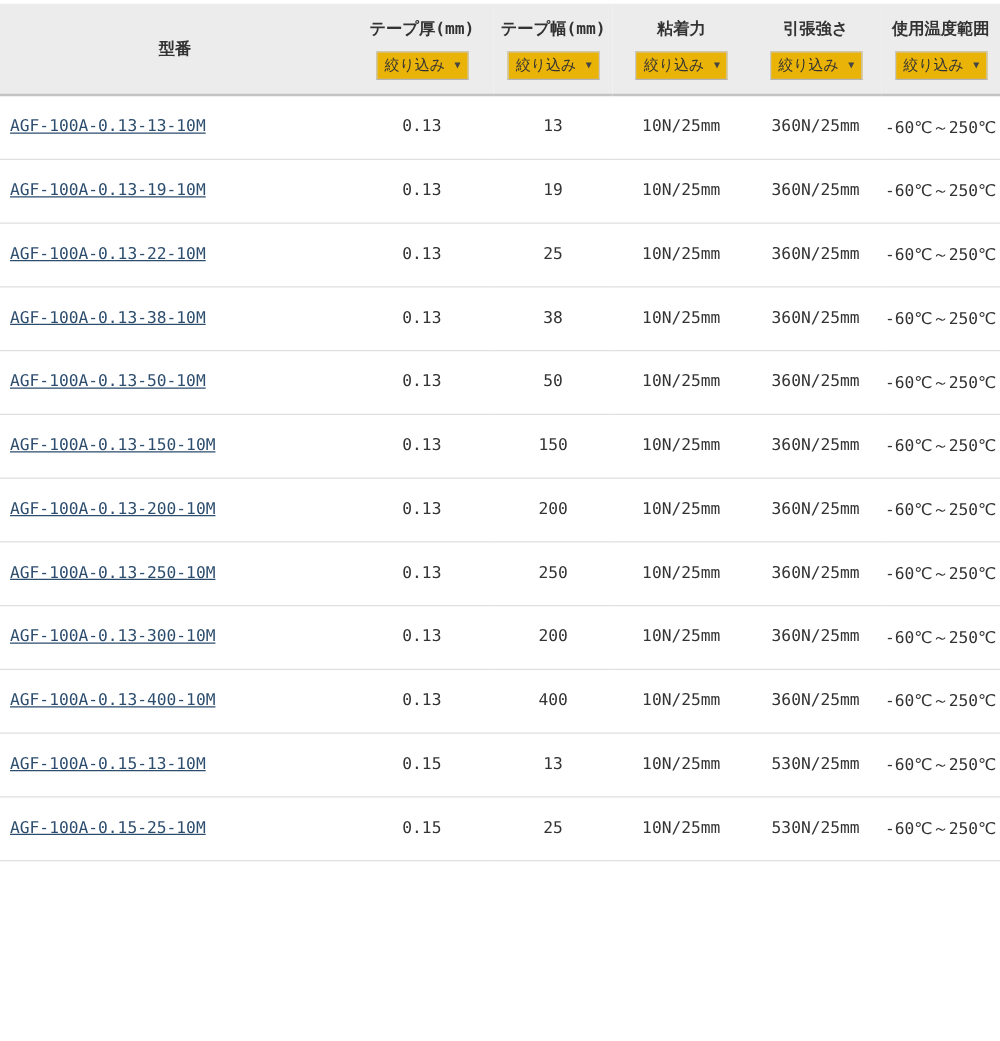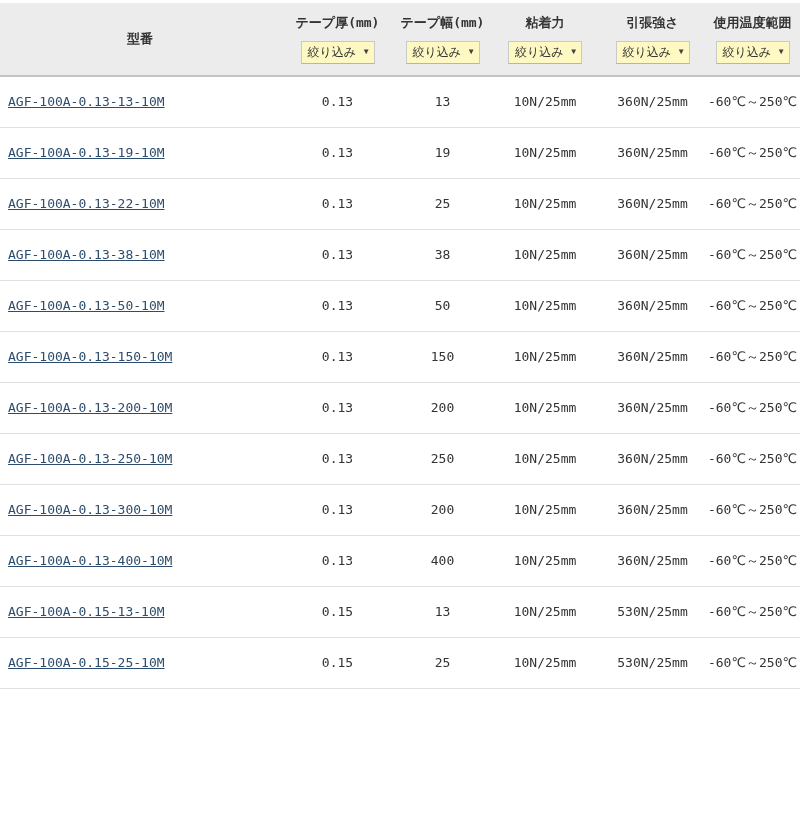--- a/index.html
+++ b/index.html
@@ -51,21 +51,21 @@
     align-items: center;
     justify-content: center;
     gap: 9px;
   }
   .filter-btn {
     display: flex;
     align-items: center;
     justify-content: space-between;
     width: 74px;
     box-sizing: border-box;
-    background: #fef9c3;
+    background: #eab308;
     border: 1px solid #c9c9c9;
     border-bottom-color: #b5b5b5;
     padding: 3px 5px 3px 6px;
     font-family: inherit;
     font-size: 12px;
     font-weight: normal;
     color: #333333;
     cursor: pointer;
     line-height: 1.2;
   }

